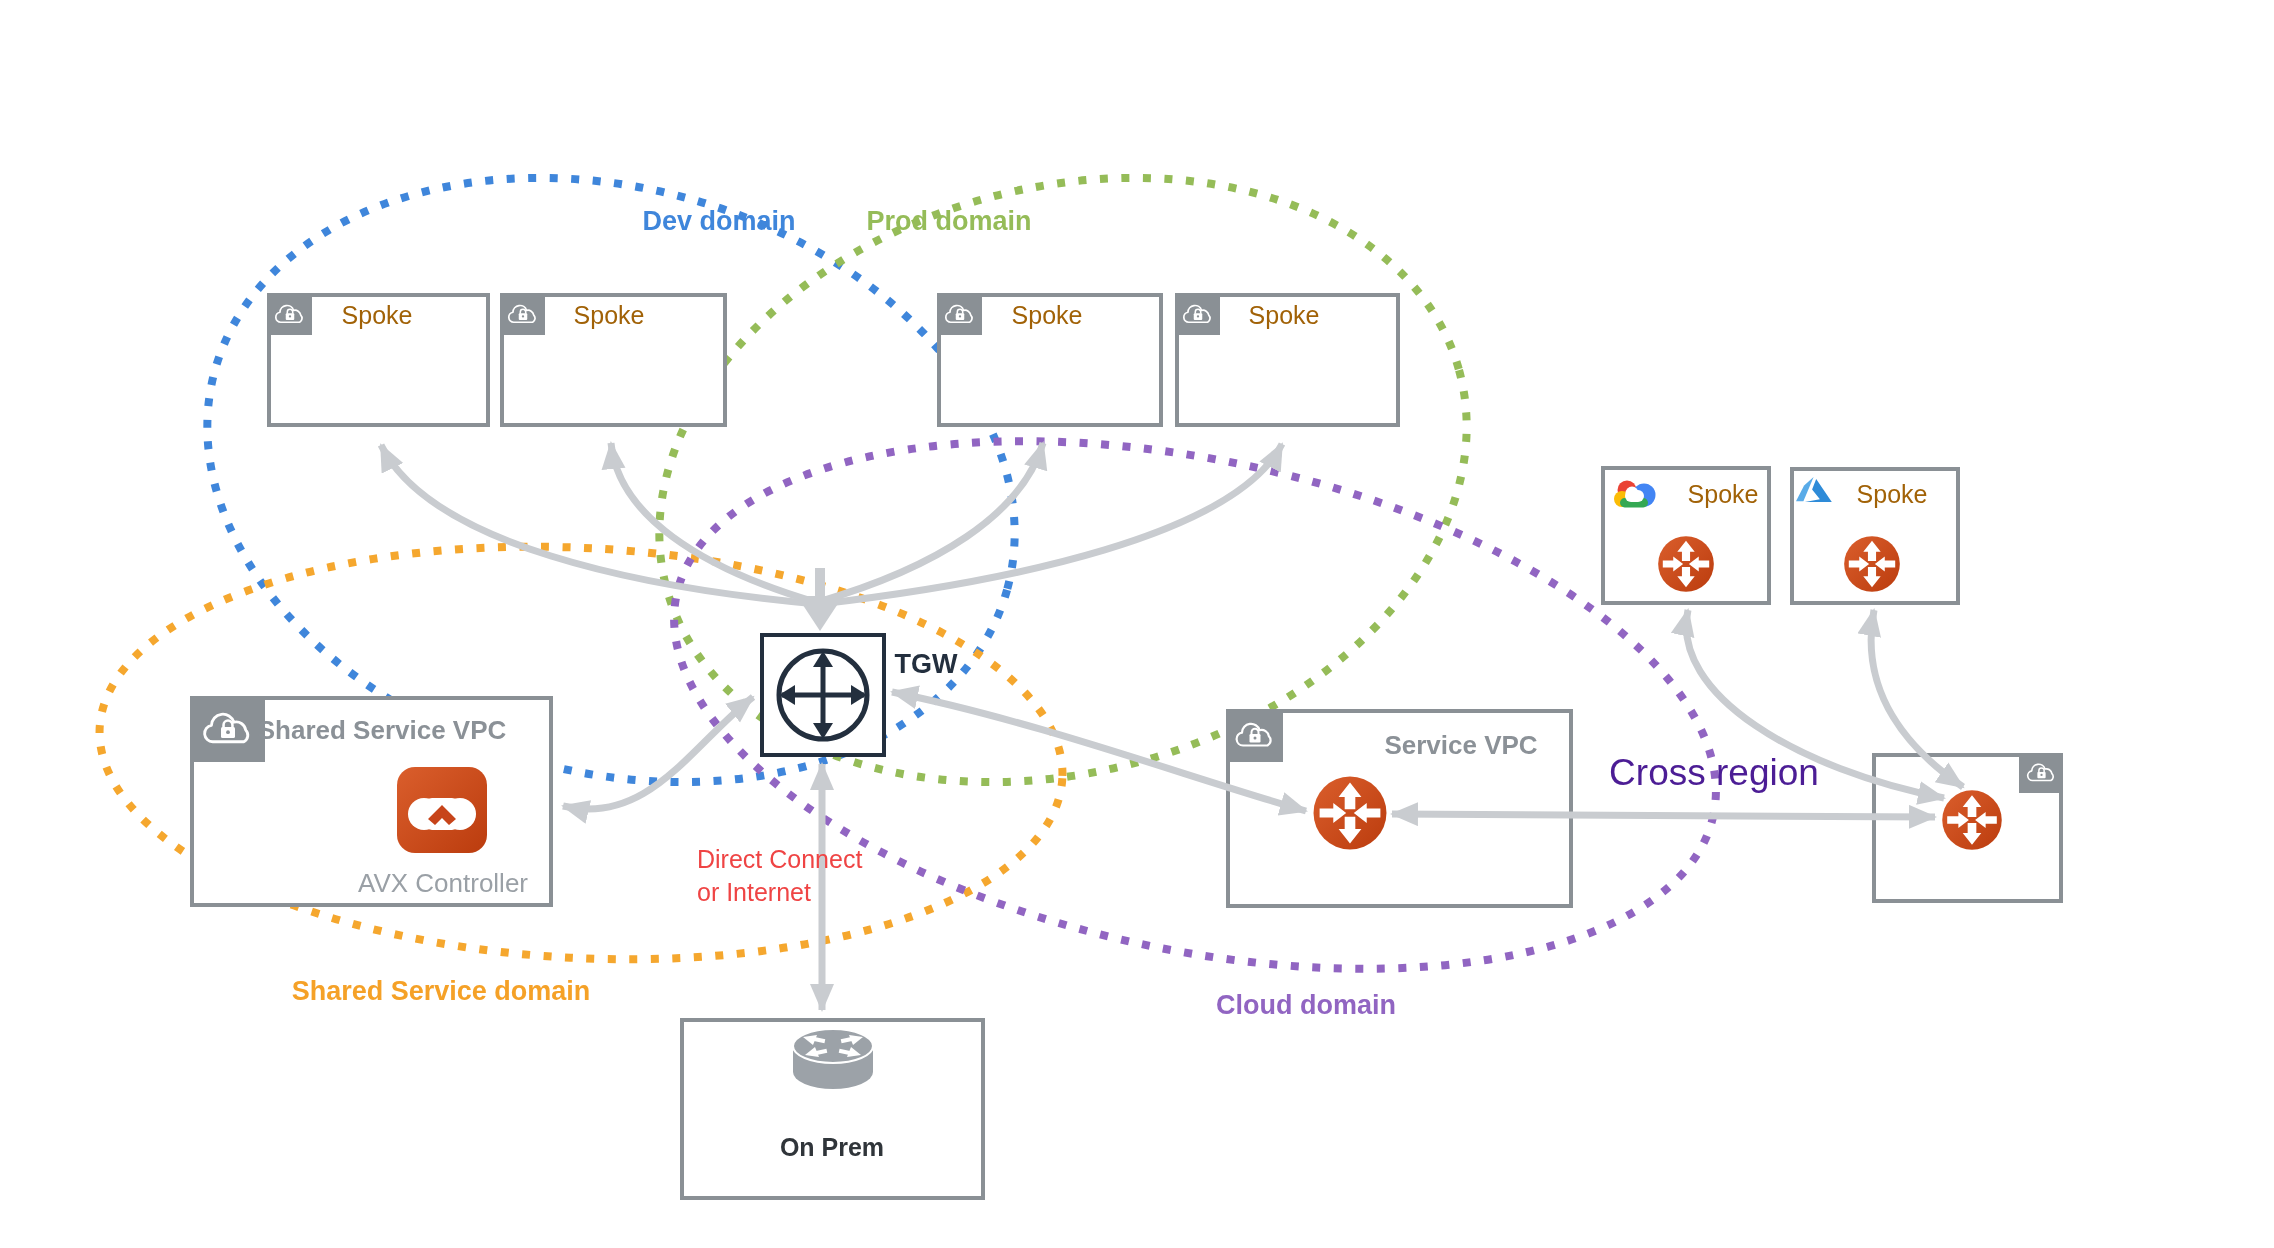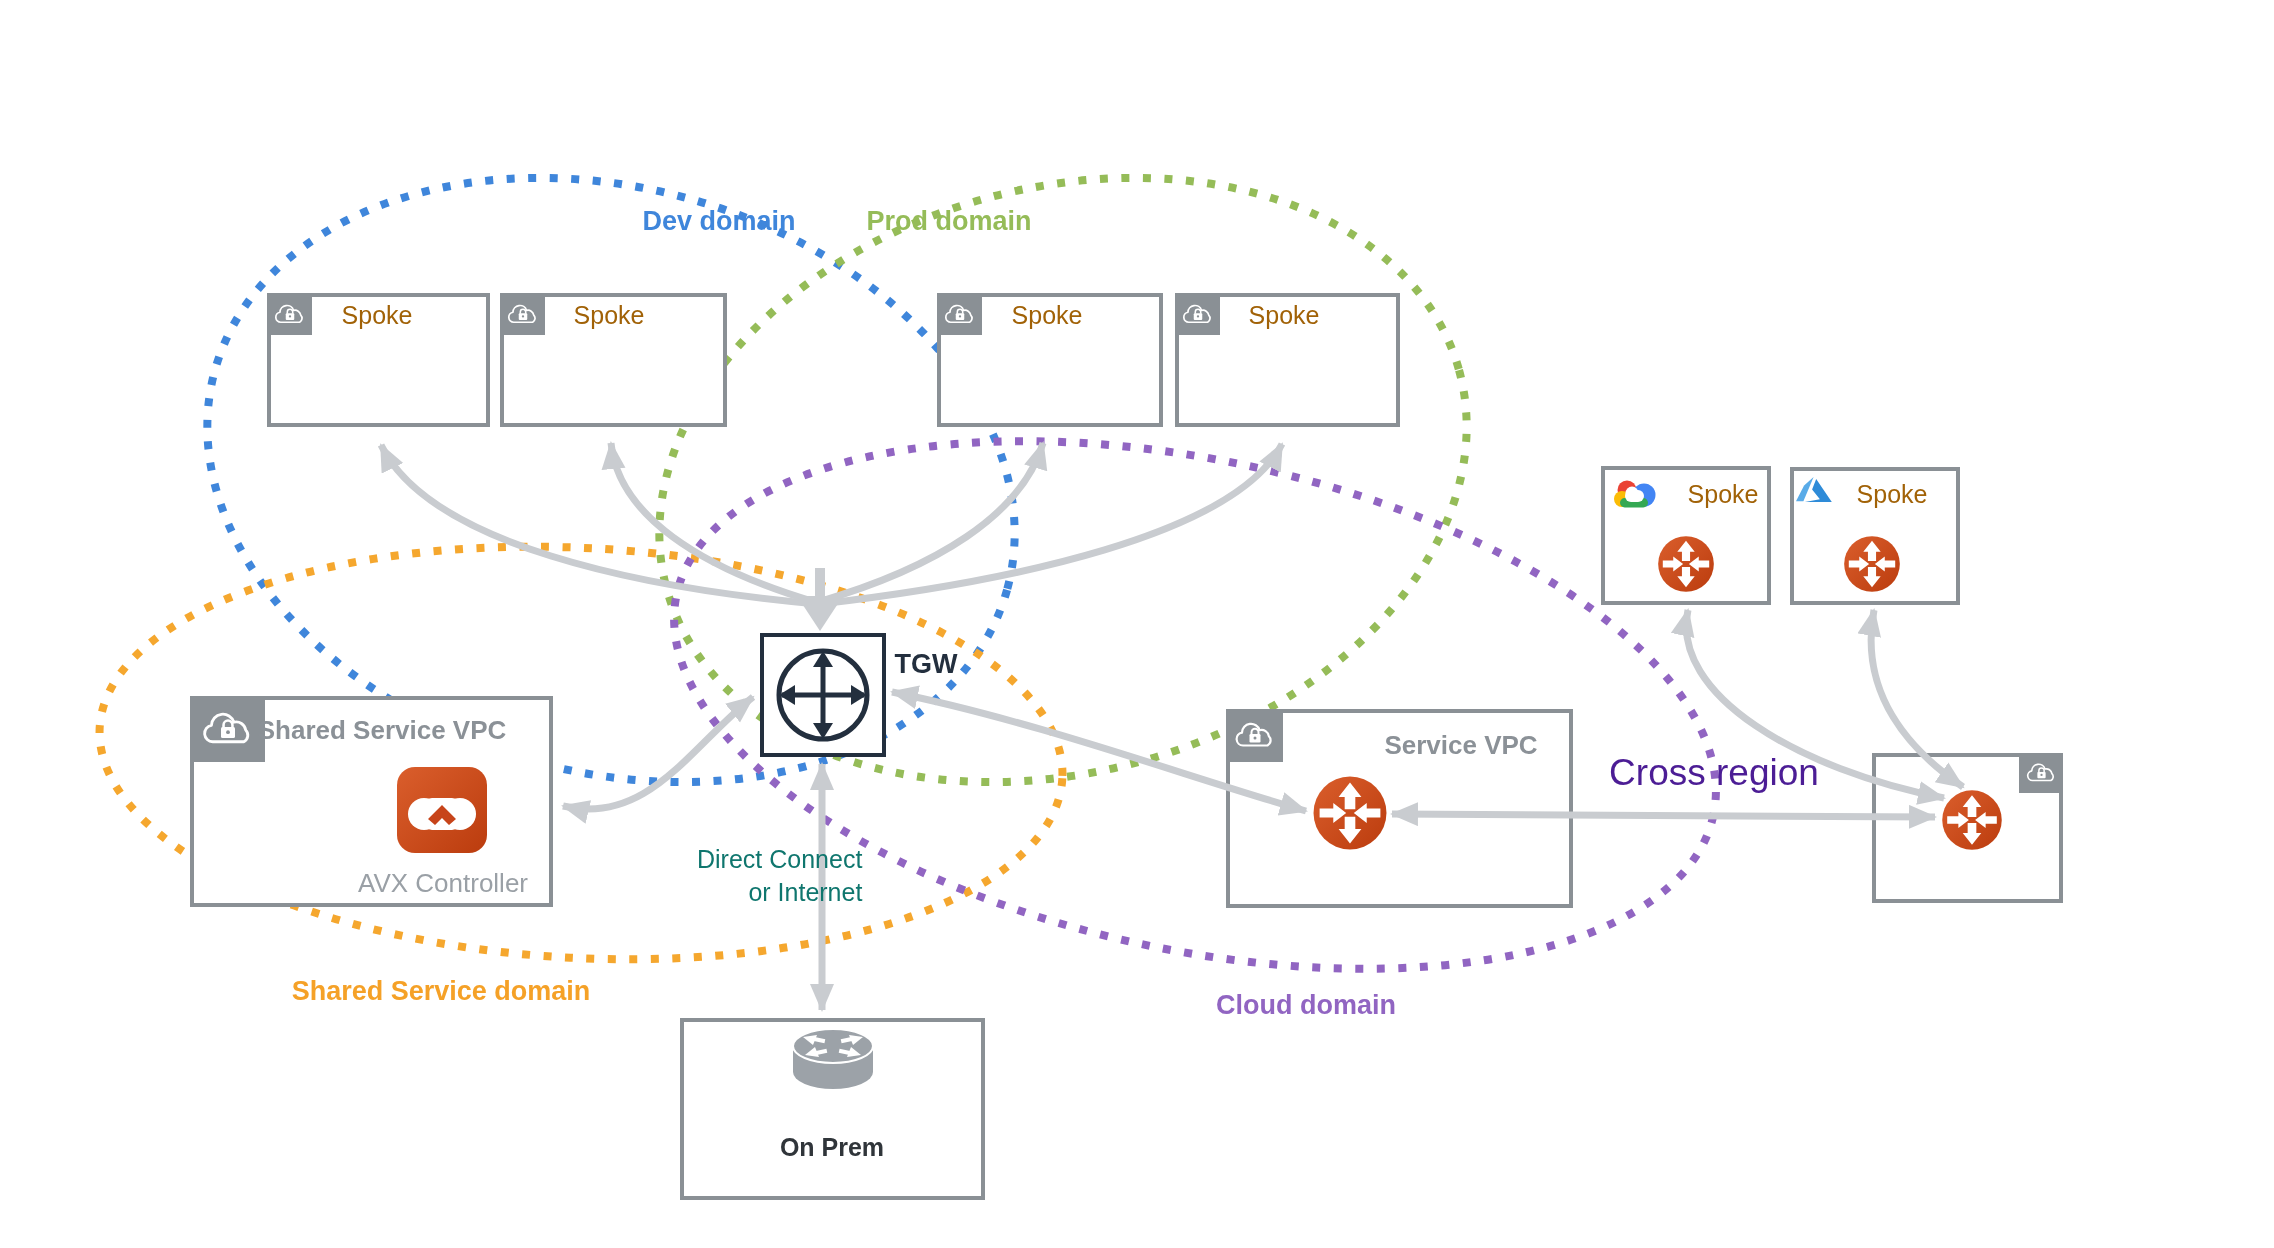--- a/index.html
+++ b/index.html
@@ -12,21 +12,21 @@
   .lbl{position:absolute;transform:translate(-50%,-50%);white-space:nowrap;}
   .spoke-lbl{font-size:25px;color:#a16207;margin-left:7px;}
   .gray-title{font-size:26px;color:#8B9197;font-weight:600;}
   .gray-sub{font-size:26px;color:#9AA0A6;}
   .tgw-lbl{font-size:27px;color:#232F3E;font-weight:600;}
   .onprem-lbl{font-size:25px;color:#30353A;font-weight:600;}
   .cross-lbl{font-size:37px;color:#4c1d95;}
   .domain-lbl{font-size:27px;font-weight:600;}
   .title{position:absolute;left:176px;top:22px;font-size:62px;letter-spacing:-1px;
          color:#0d0d0d;font-weight:600;}
-  .dc-note{position:absolute;left:697px;top:843px;font-size:25px;line-height:33px;color:#0f766e;text-align:right;}
+  .dc-note{position:absolute;left:697px;top:843px;font-size:25px;line-height:33px;color:#ef4444;}
 </style>
 </head>
 <body>
 
 <div id="stage">
 
   <svg width="0" height="0" style="position:absolute" aria-hidden="true">
     <defs>
       <linearGradient id="gwg" x1="0" y1="0" x2="1" y2="1">
         <stop offset="0" stop-color="#DA5E2C"></stop>

